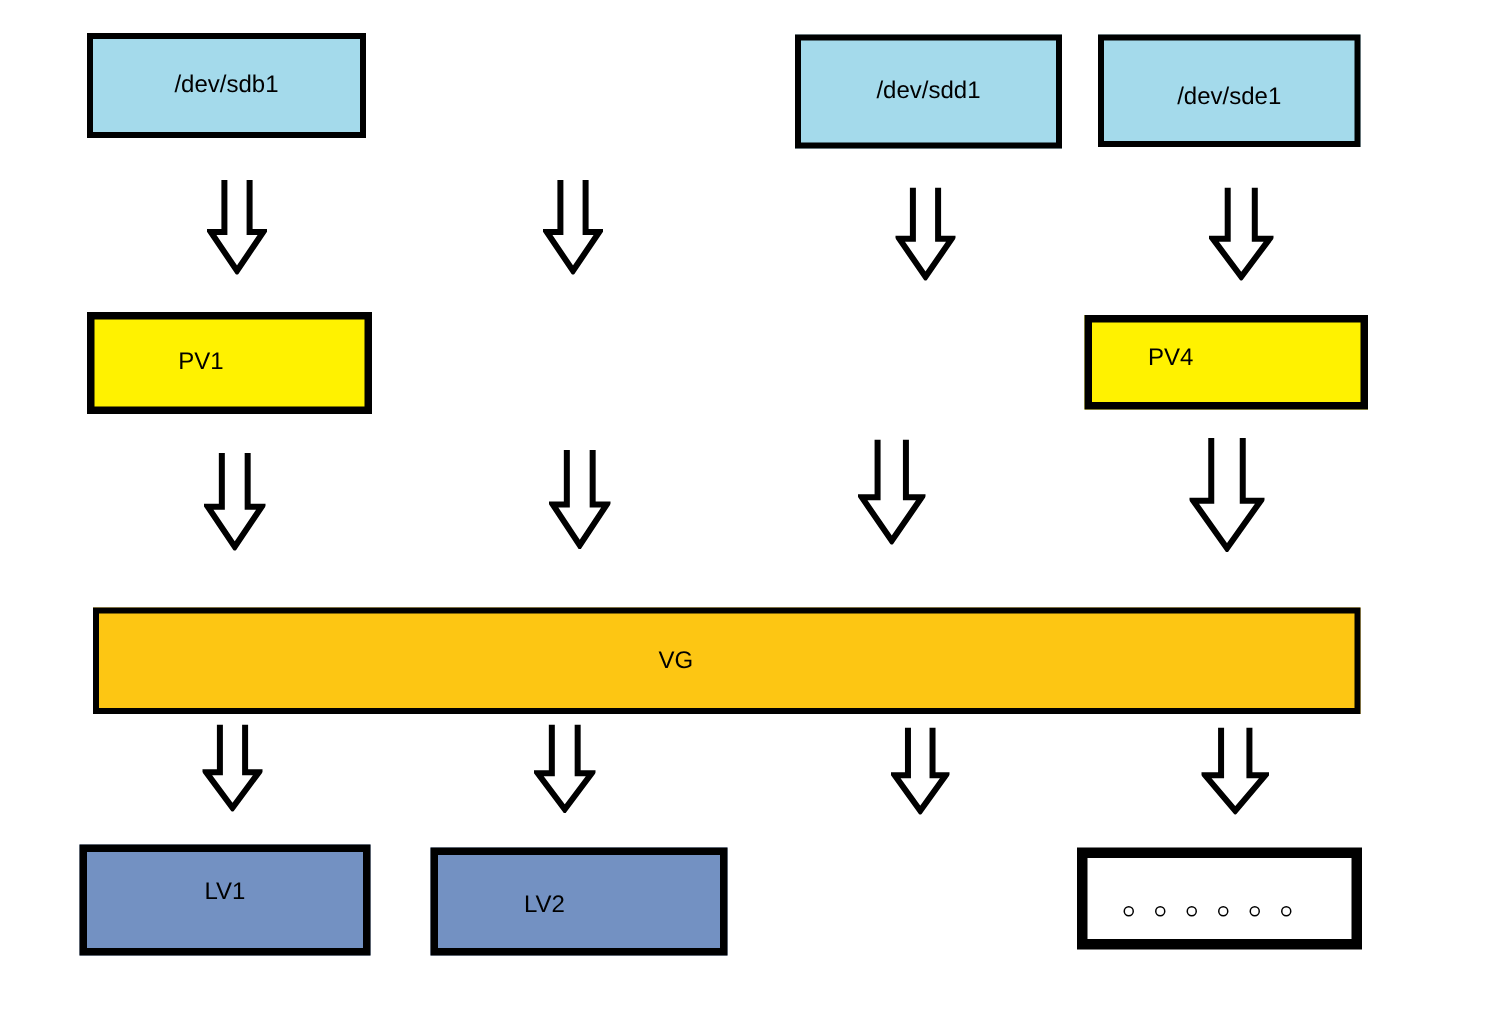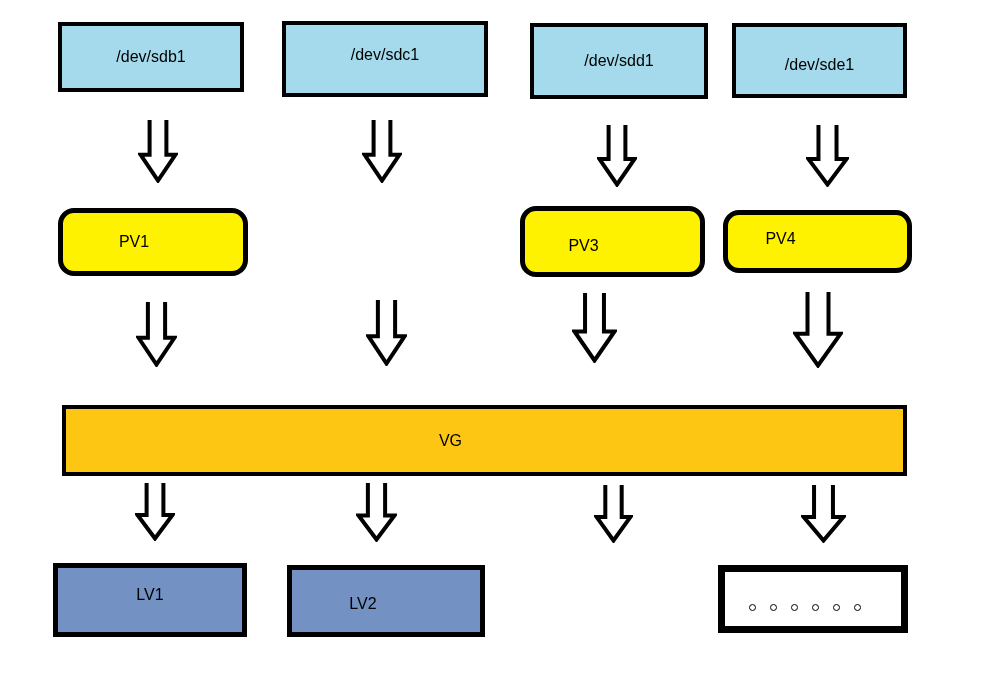--- a/index.html
+++ b/index.html
@@ -17,56 +17,50 @@
     box-sizing: border-box;
     border: 4px solid #000;
     display: flex;
     align-items: center;
     justify-content: center;
     font-size: 16px;
     line-height: 1;
     text-align: center;
   }
   .disk { background: #A4DAEB; border-width: 4px; }
-  .pv   { background: #FFF200; border-width: 5px; border-radius: 16px; }
+  .pv   { background: #FFF200; border-width: 5px; }
   .vg   { background: #FDC613; border-width: 4px; margin-top: 24px; }
   .lv   { background: #7391C2; border-width: 5px; }
   .more { background: #ffffff; border-width: 7px; }
   .dots-row { display: flex; gap: 14px; margin-top: 16px; transform: translateX(-8px); }
   .dot {
     width: 5px; height: 5px;
     border: 1.5px solid #000;
     border-radius: 50%;
     background: #fff;
   }
   svg.arrow { position: absolute; display: block; }
 </style>
 </head>
 <body>
 
 <div class="canvas">
 
   <div class="box disk" style="left:58px;top:22px;width:186px;height:70px">
     <span>/dev/sdb1</span>
   </div>
-  <div class="box disk" style="left:282px;top:21px;width:206px;height:76px">
-    <span style="transform:translateY(-4px)">/dev/sdc1</span>
-  </div>
   <div class="box disk" style="left:530px;top:23px;width:178px;height:76px">
     <span>/dev/sdd1</span>
   </div>
   <div class="box disk" style="left:732px;top:23px;width:175px;height:75px">
     <span style="transform:translateY(4px)">/dev/sde1</span>
   </div>
 
   <div class="box pv" style="left:58px;top:208px;width:190px;height:68px">
     <span style="transform:translateX(-19px)">PV1</span>
-  </div>
-  <div class="box pv" style="left:520px;top:206px;width:185px;height:71px">
-    <span style="transform:translate(-29px,4px)">PV3</span>
   </div>
   <div class="box pv" style="left:723px;top:210px;width:189px;height:63px">
     <span style="transform:translate(-37px,-3px)">PV4</span>
   </div>
 
   <div class="box vg" style="left:62px;top:381px;width:845px;height:71px">
     <span style="transform:translateX(-34px)">VG</span>
   </div>
 
   <div class="box lv" style="left:53px;top:563px;width:194px;height:74px">

